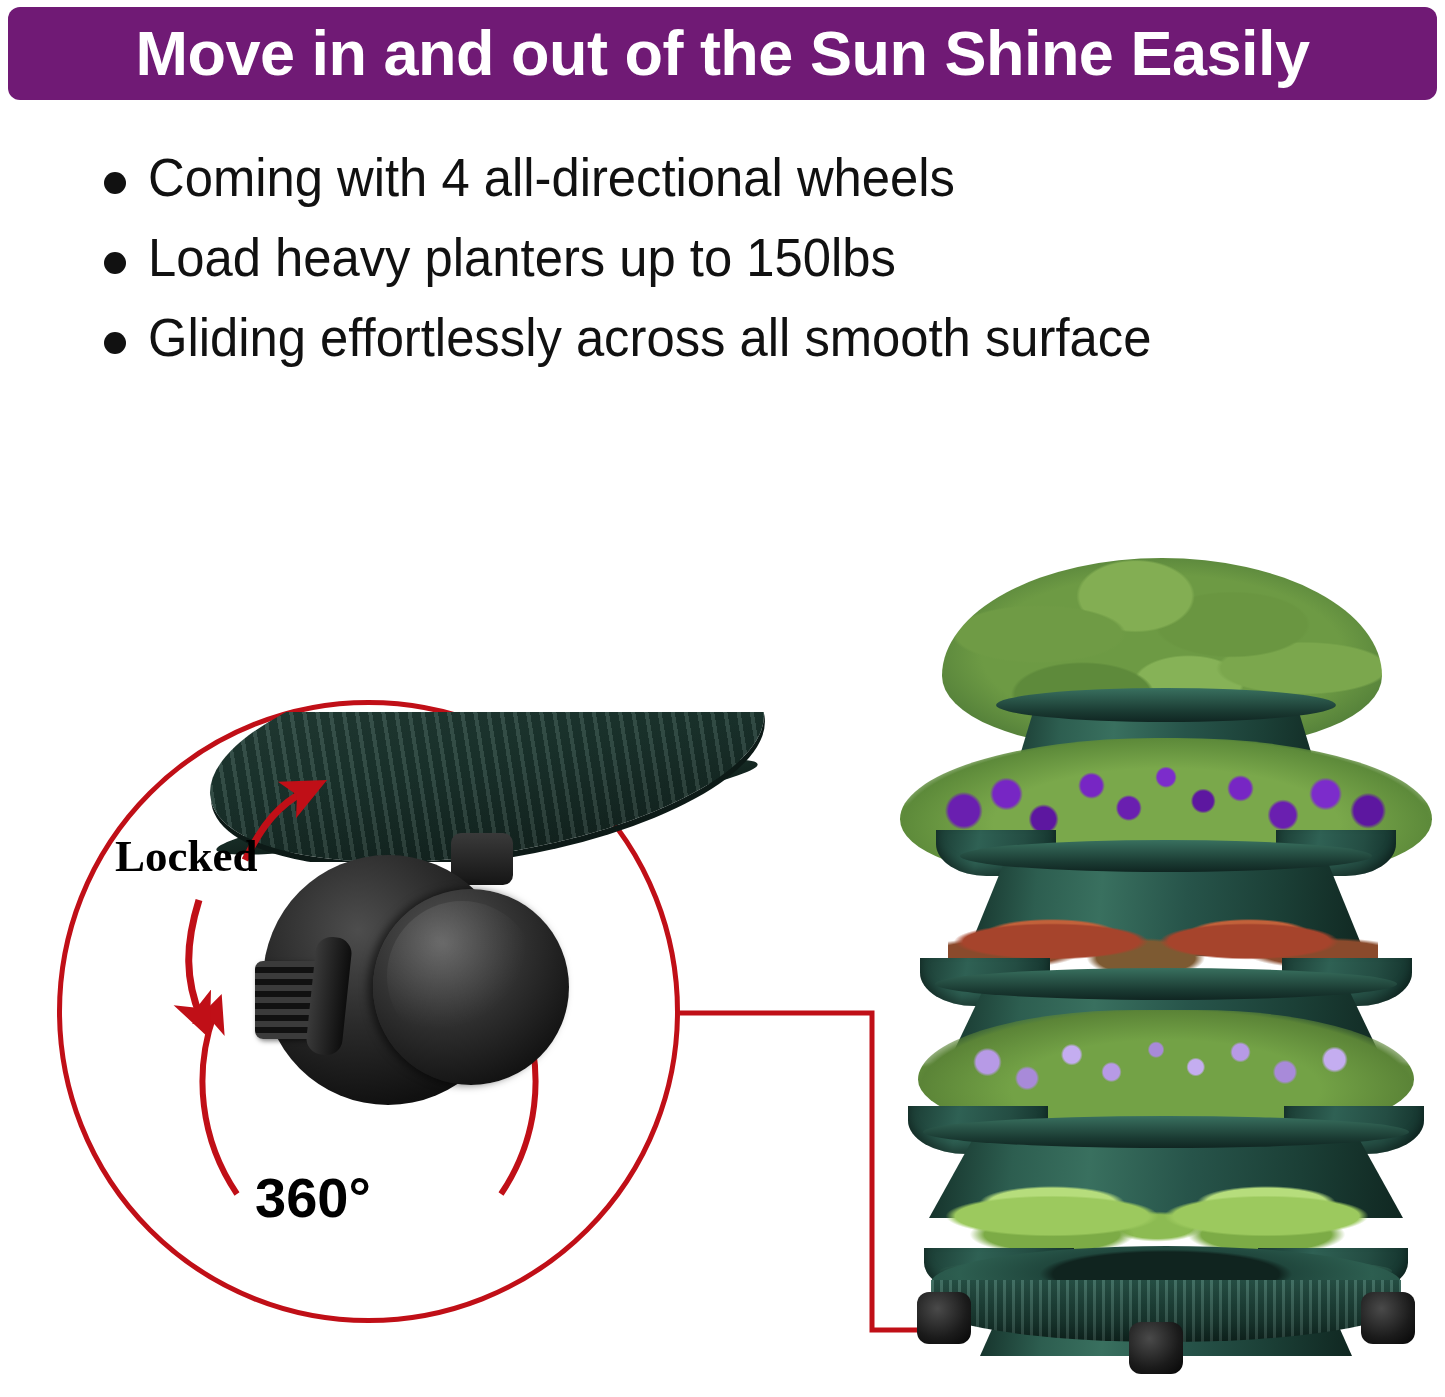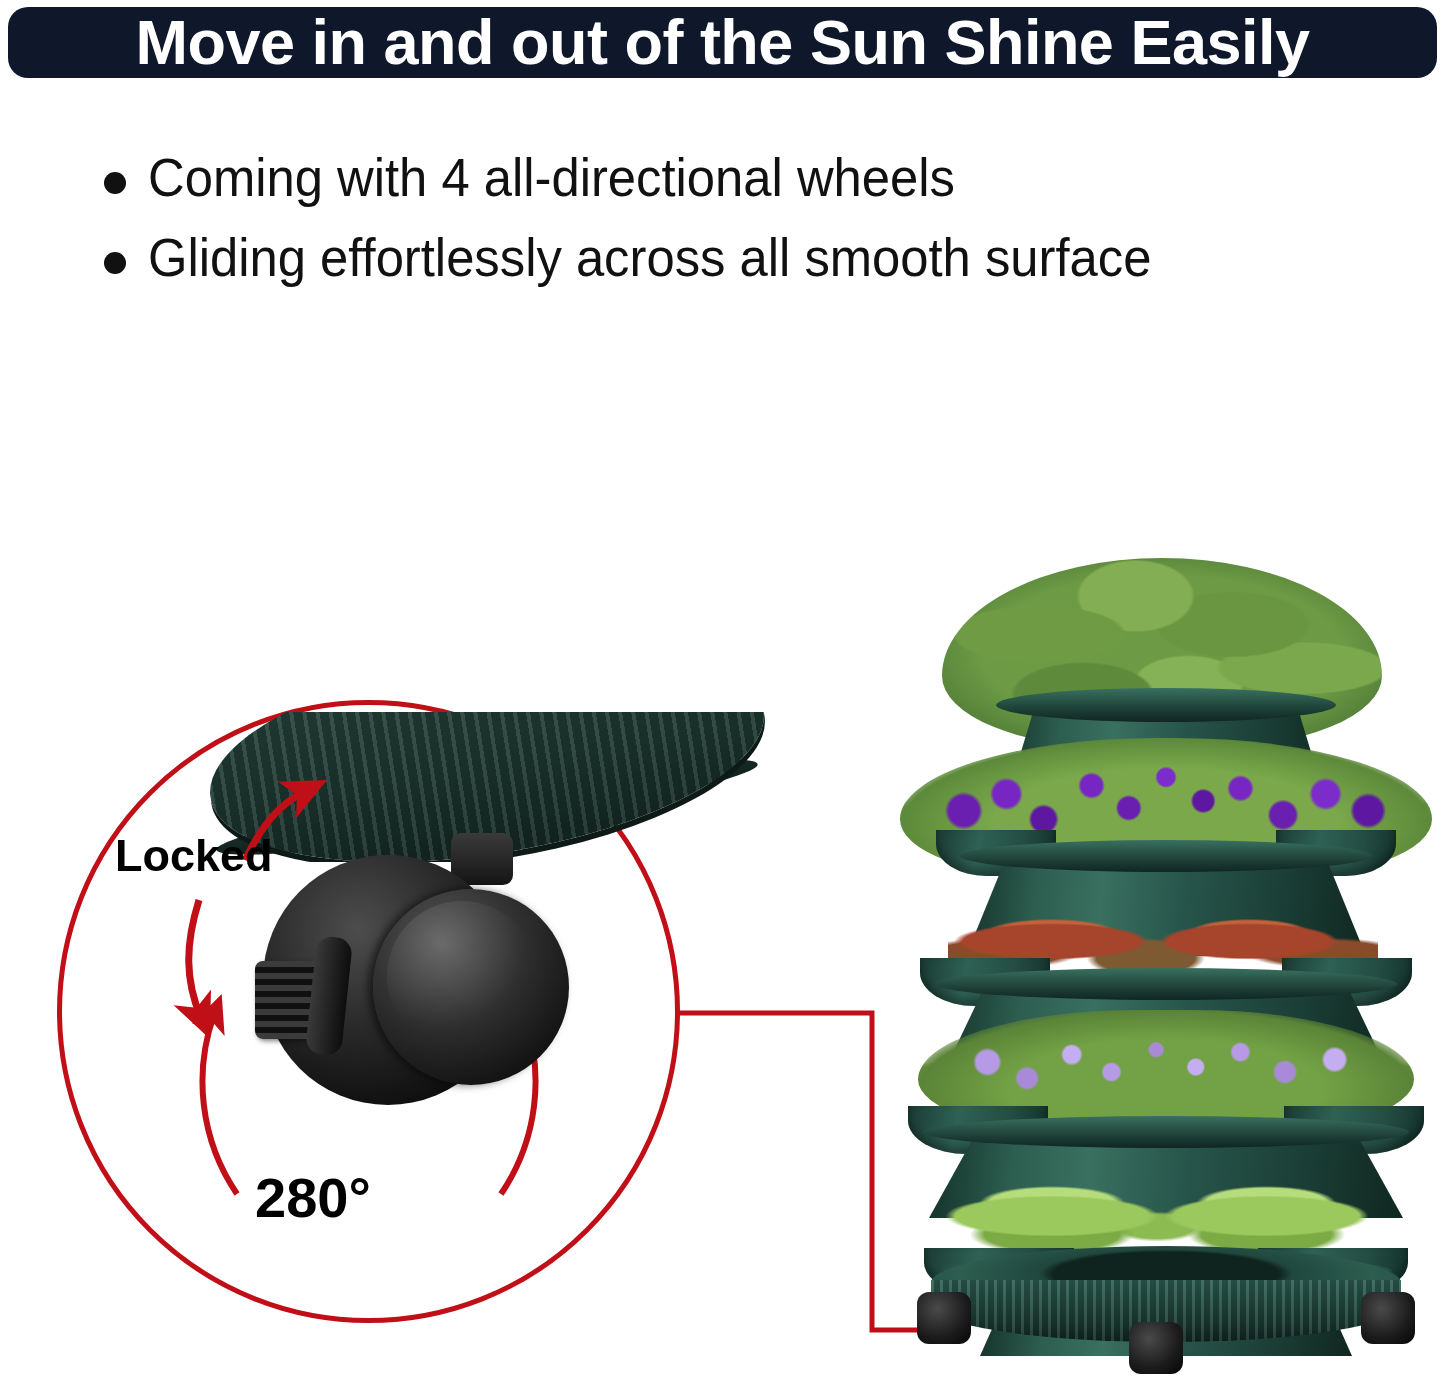--- a/index.html
+++ b/index.html
@@ -1,21 +1,21 @@
 <!DOCTYPE html>
 <html><head>
 <meta charset="utf-8">
 <style>
   html,body{margin:0;padding:0;background:#fff;}
   body{width:1445px;height:1397px;position:relative;overflow:hidden;
        font-family:"Liberation Sans","DejaVu Sans",sans-serif;}
 
   
-  #banner{position:absolute;left:8px;top:7px;width:1429px;height:71px;
-          background:#0f172a;border-radius:20px;
+  #banner{position:absolute;left:8px;top:7px;width:1429px;height:93px;
+          background:#701a75;border-radius:12px;
           display:flex;align-items:center;justify-content:center;}
   #banner-text{color:#ffffff;font-size:63px;font-weight:bold;
           letter-spacing:-0.5px;white-space:nowrap;line-height:1;
           font-family:"Liberation Sans","DejaVu Sans",sans-serif;
           transform:scaleX(1.0);}
 
   
   #bullets{position:absolute;left:104px;top:150px;width:1330px;text-align:center;}
   .brow{display:flex;align-items:flex-start;color:#111;
         font-size:54px;line-height:1.0;margin-bottom:26px;
@@ -69,21 +69,21 @@
   .c-brake{position:absolute;left:0px;top:128px;width:70px;height:78px;
         border-radius:8px 4px 4px 8px;
         background:repeating-linear-gradient(180deg,#3b3b3b 0 6px,#111 6px 12px);
         box-shadow:2px 2px 5px rgba(0,0,0,.5);}
   .c-lever{position:absolute;left:56px;top:104px;width:36px;height:118px;
         border-radius:16px;background:linear-gradient(90deg,#3a3a3a,#0d0d0d);
         transform:rotate(6deg);}
 
   #locked-label{position:absolute;left:58px;top:130px;color:#000;
         font-size:45px;font-weight:bold;letter-spacing:0px;
-        font-family:Liberation Sans, sans-serif;}
+        font-family:Liberation Serif, serif;}
   #deg-label{position:absolute;left:255px;top:1165px;color:#000;
         font-size:56px;font-weight:bold;
         font-family:"Liberation Sans","DejaVu Sans",sans-serif;}
 
   
   #connector{position:absolute;left:660px;top:985px;width:320px;height:380px;}
   #reddot{position:absolute;left:932px;top:1317px;width:26px;height:26px;
         border-radius:50%;background:#ee1c24;}
 
   
@@ -128,20 +128,24 @@
 
 <div id="bullets">
 
   <div class="brow">
     <span class="bdot"></span>
     <span class="btxt">Coming with 4 all-directional wheels</span>
   </div>
 
 
 
+  <div class="brow">
+    <span class="bdot"></span>
+    <span class="btxt">Load heavy planters up to 150lbs</span>
+  </div>
 
   <div class="brow">
     <span class="bdot"></span>
     <span class="btxt">Gliding effortlessly across all smooth surface</span>
   </div>
 </div>
 
 <div id="callout">
 
   <div id="circle-ring"></div>
@@ -177,21 +181,21 @@
     </defs>
 
     <path d="M 188 160 C 205 125 222 104 250 90" stroke="#c00f17" stroke-width="7" fill="none" marker-end="url(#ah2)"></path>
 
     <path d="M 142 200 C 128 245 128 280 144 318" stroke="#c00f17" stroke-width="7" fill="none" marker-end="url(#ah2)"></path>
   </svg>
 
   <div id="locked-label">Locked</div>
 </div>
 
-<div id="deg-label">280°</div>
+<div id="deg-label">360°</div>
 
 <svg id="connector" viewBox="0 0 320 380">
   <polyline points="20,28 212,28 212,345 285,345" fill="none" stroke="#c00f17" stroke-width="5"></polyline>
 </svg>
 <div id="reddot"></div>
 
 <div id="tower">
 
   <div class="foliage" style="left:52px;top:0px;width:440px;height:190px;
               border-radius:50% 50% 40% 40%/62% 62% 38% 38%;

